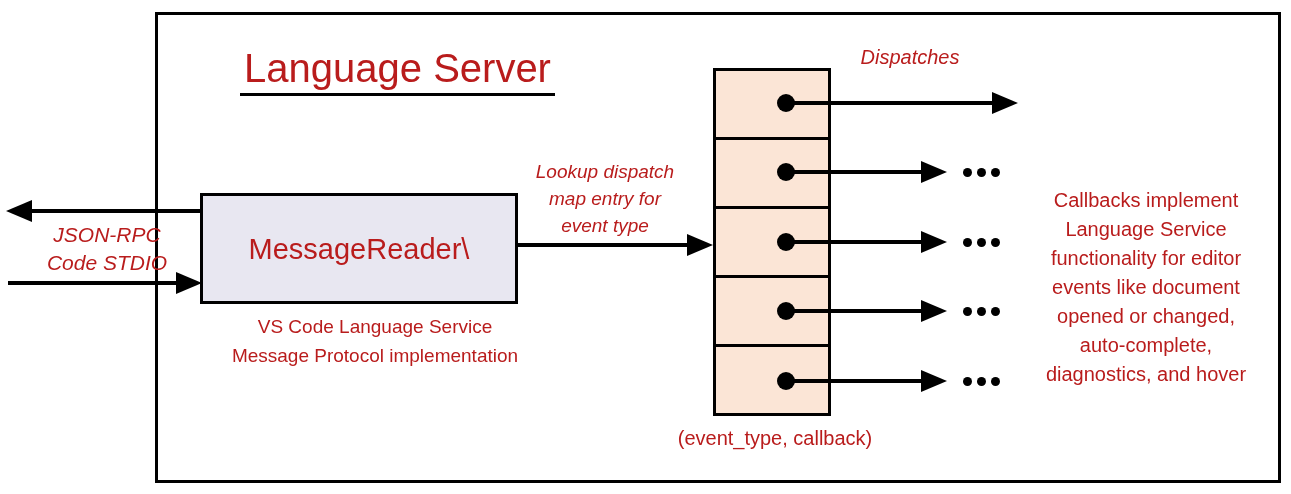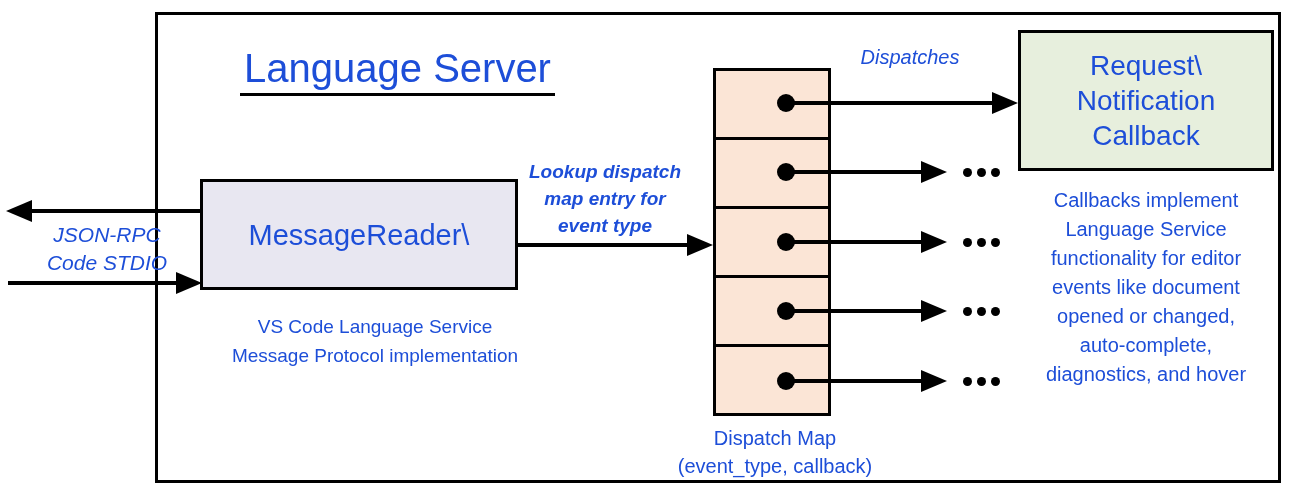--- a/index.html
+++ b/index.html
@@ -12,21 +12,21 @@
   *{margin:0;padding:0;box-sizing:border-box;}
   body{
     font-family:"Liberation Sans", sans-serif;
     background:#fff;
   }
   .canvas{
     position:relative;
     width:1291px;height:494px;
     background:var(--background);
     overflow:hidden;
-    color:#1d4ed8;
+    color:#b91c1c;
   }
   .abs{position:absolute;}
 
   .outer-box{
     left:155px;top:12px;width:1126px;height:471px;
     border:3px solid var(--stroke);
     background:var(--background);
   }
 
   .title-wrap{
@@ -55,42 +55,42 @@
     border-right:26px solid var(--stroke);
   }
 
   .node{
     border:3px solid var(--stroke);
     display:flex;flex-direction:column;
     align-items:center;justify-content:center;
     text-align:center;
   }
   .reader-box{
-    left:200px;top:179px;width:318px;height:111px;
+    left:200px;top:193px;width:318px;height:111px;
     background:var(--reader-box-fill);
     font-size:29px;line-height:38px;
   }
   .callback-box{
     left:1018px;top:30px;width:256px;height:141px;
     background:var(--callback-box-fill);
     font-size:28px;line-height:35px;
   }
 
   .caption{text-align:center;}
   .stdio-label{
     left:22px;top:221px;width:170px;
     font-style:italic;font-size:21px;line-height:28px;
   }
   .reader-caption{
     left:155px;top:312px;width:440px;
     font-size:19px;line-height:29px;
   }
   .lookup-label{
     left:495px;top:158px;width:220px;
-    font-style:italic;font-size:19px;line-height:27px;font-weight:bold;
+    font-style:italic;font-size:19px;line-height:27px;
   }
   .dispatches-label{
     left:830px;top:43px;width:160px;
     font-style:italic;font-size:20px;line-height:29px;
   }
   .callback-caption{
     left:1013px;top:186px;width:266px;
     font-size:20px;line-height:29px;
   }
   .map-caption{
@@ -205,34 +205,28 @@
   <div class="abs ellipsis" style="left:963px;top:377px;">
       <span></span>
       <span></span>
       <span></span>
     </div>
 
   <div class="abs caption dispatches-label">
     <div>Dispatches</div>
   </div>
 
-  <div class="abs node callback-box">
-    <div>Request\</div>
-    <div>Notification</div>
-    <div>Callback</div>
-  </div>
 
   <div class="abs caption callback-caption">
     <div>Callbacks implement</div>
     <div>Language Service</div>
     <div>functionality for editor</div>
     <div>events like document</div>
     <div>opened or changed,</div>
     <div>auto-complete,</div>
     <div>diagnostics, and hover</div>
   </div>
 
   <div class="abs caption map-caption">
-    <div>Dispatch Map</div>
     <div>(event_type, callback)</div>
   </div>
 
 </div>
 
 </body></html>

